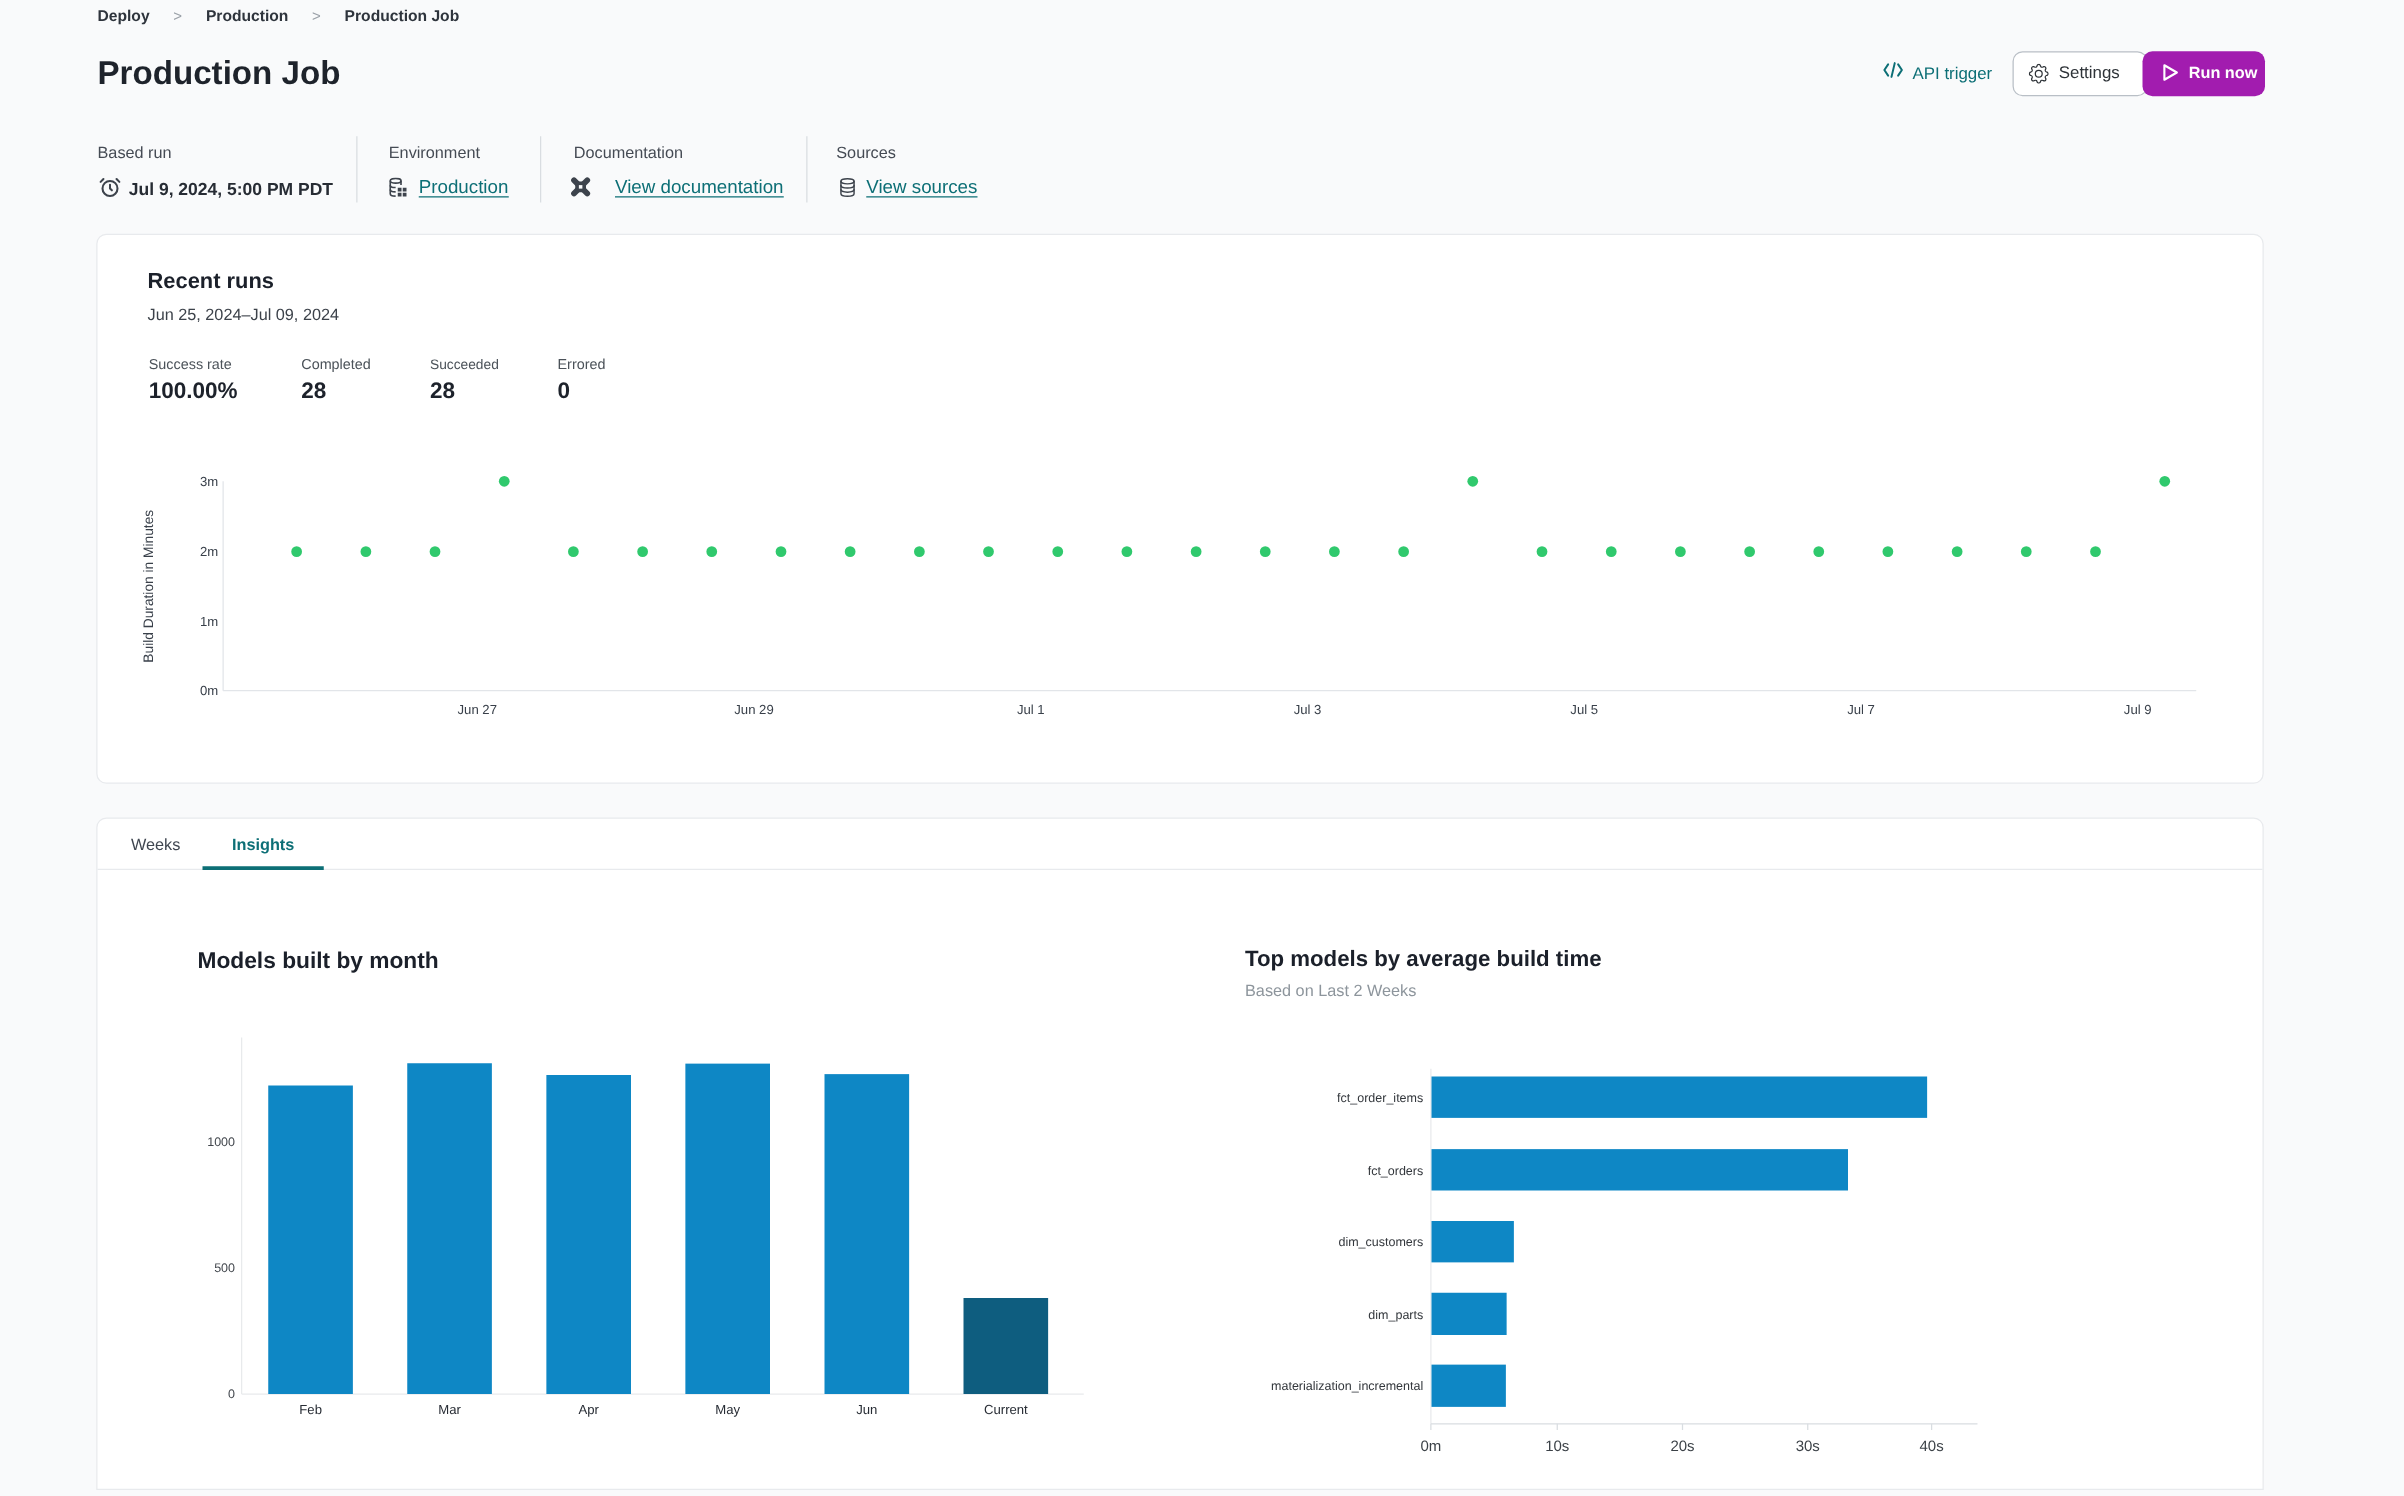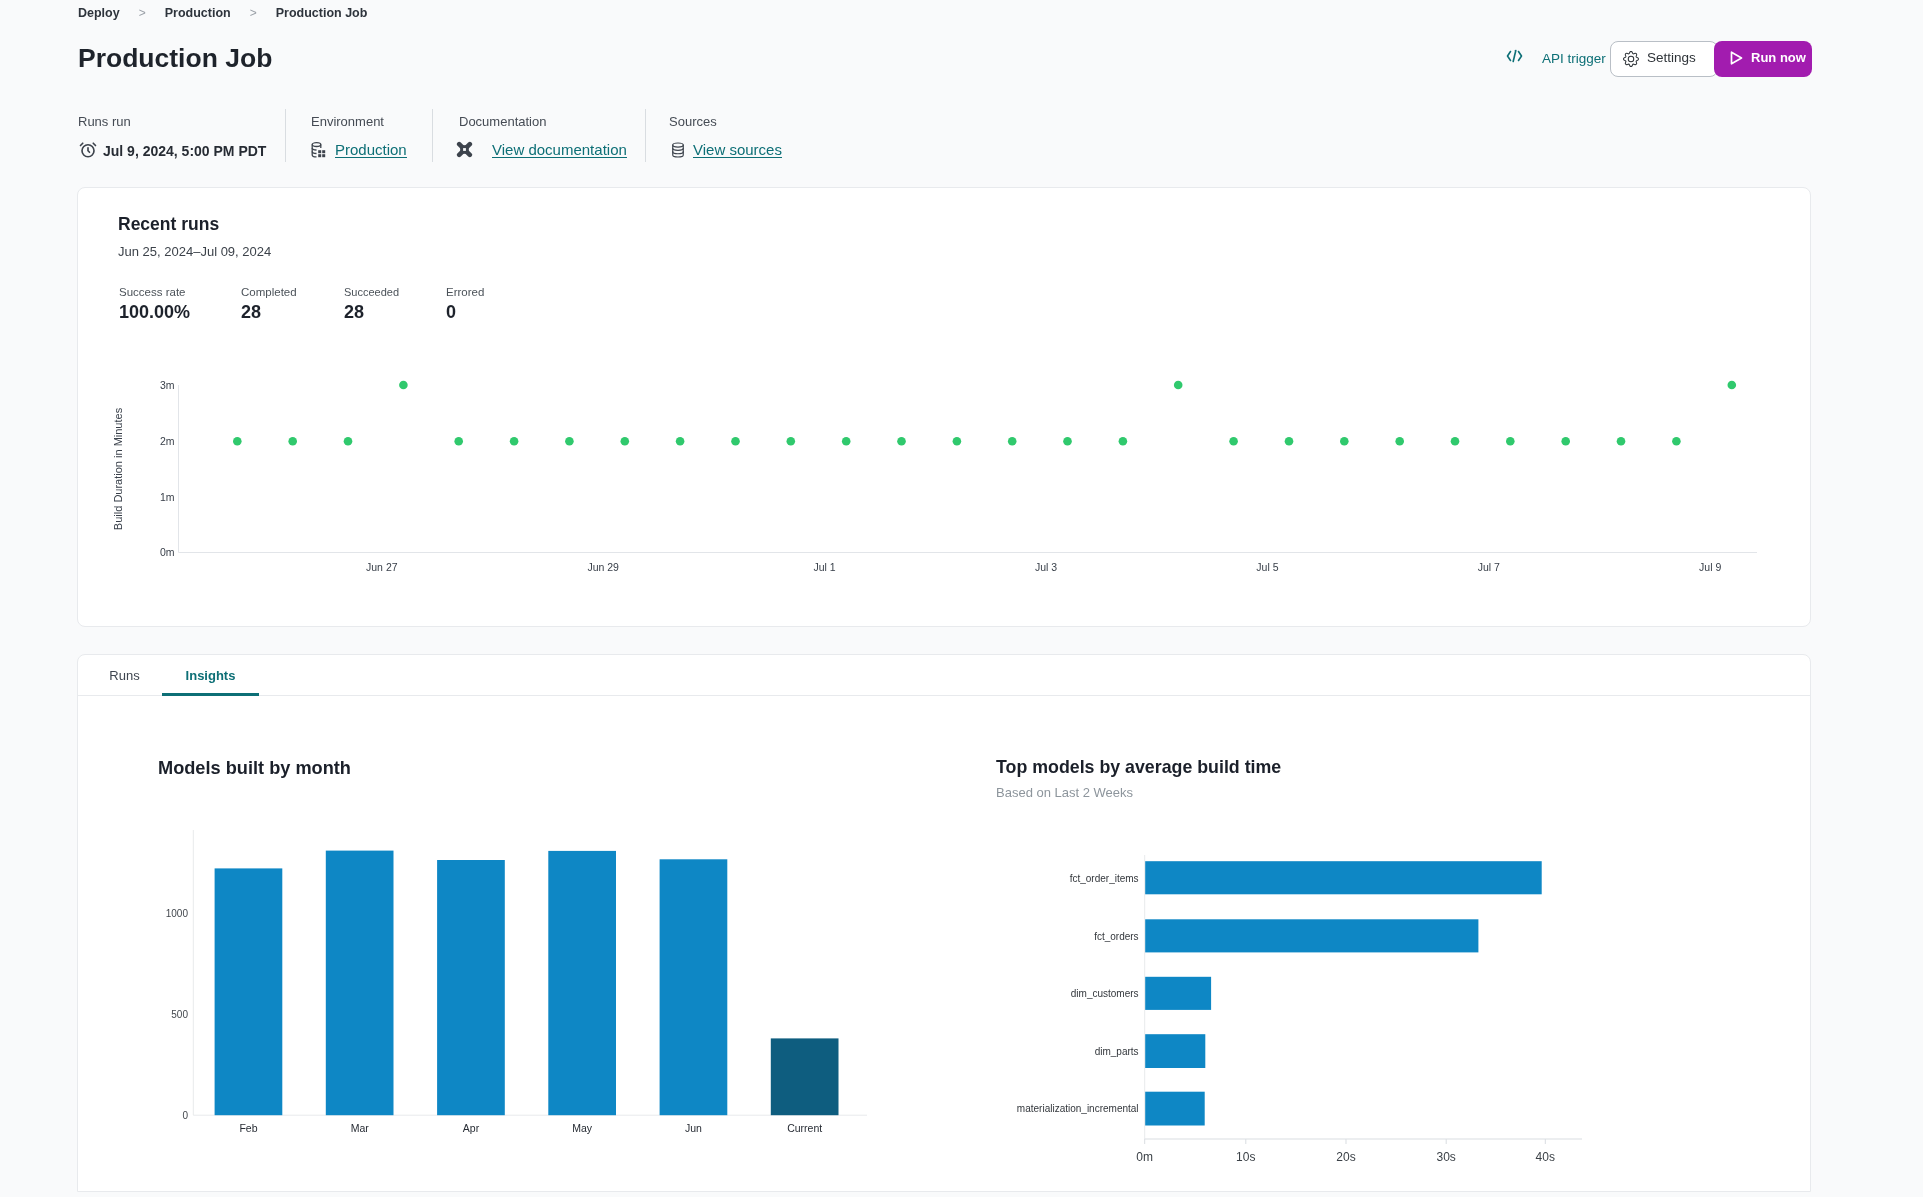--- a/index.html
+++ b/index.html
@@ -18,38 +18,38 @@
 
 <div class="abs" style="left:78px; top:44px; font-size:26.5px; font-weight:700; color:#1e232b; line-height:28px;">Production Job</div>
 
 <div class="abs" style="left:1506px; top:49px;">
   <svg width="17" height="14" viewBox="0 0 17 14" fill="none" stroke="#0d6f76" stroke-width="1.6" stroke-linecap="round" stroke-linejoin="round">
     <polyline points="4.5,2.5 1.5,7 4.5,11.5"></polyline>
     <polyline points="12.5,2.5 15.5,7 12.5,11.5"></polyline>
     <line x1="9.8" y1="1.5" x2="7.2" y2="12.5"></line>
   </svg>
 </div>
-<div class="abs teal" style="left:1530px; top:51px; font-size:13.5px; line-height:15px;margin-left:12px;">API trigger</div>
+<div class="abs teal" style="left:1530px; top:51px; font-size:13.5px; line-height:15px;">API trigger</div>
 
 <div class="abs" style="left:1610px; top:41px; width:108px; height:36px; background:#fff; border:1px solid #b9bfc6; border-radius:8px;">
   <svg class="abs" style="left:12px; top:8.5px;" width="16" height="16" viewBox="0 0 16 16" fill="#2e3338">
     <path d="M8 4.754a3.246 3.246 0 1 0 0 6.492 3.246 3.246 0 0 0 0-6.492M5.754 8a2.246 2.246 0 1 1 4.492 0 2.246 2.246 0 0 1-4.492 0"></path>
     <path d="M9.796 1.343c-.527-1.79-3.065-1.79-3.592 0l-.094.319a.873.873 0 0 1-1.255.52l-.292-.16c-1.64-.892-3.433.902-2.54 2.541l.159.292a.873.873 0 0 1-.52 1.255l-.319.094c-1.79.527-1.79 3.065 0 3.592l.319.094a.873.873 0 0 1 .52 1.255l-.16.292c-.892 1.64.901 3.434 2.541 2.54l.292-.159a.873.873 0 0 1 1.255.52l.094.319c.527 1.79 3.065 1.79 3.592 0l.094-.319a.873.873 0 0 1 1.255-.52l.292.16c1.64.893 3.434-.902 2.54-2.541l-.159-.292a.873.873 0 0 1 .52-1.255l.319-.094c1.79-.527 1.79-3.065 0-3.592l-.319-.094a.873.873 0 0 1-.52-1.255l.16-.292c.893-1.64-.902-3.433-2.541-2.54l-.292.159a.873.873 0 0 1-1.255-.52zm-2.633.283c.246-.835 1.428-.835 1.674 0l.094.319a1.873 1.873 0 0 0 2.693 1.115l.291-.16c.764-.415 1.6.42 1.184 1.185l-.159.292a1.873 1.873 0 0 0 1.116 2.692l.318.094c.835.246.835 1.428 0 1.674l-.319.094a1.873 1.873 0 0 0-1.115 2.693l.16.291c.415.764-.42 1.6-1.185 1.184l-.291-.159a1.873 1.873 0 0 0-2.693 1.116l-.094.318c-.246.835-1.428.835-1.674 0l-.094-.319a1.873 1.873 0 0 0-2.692-1.115l-.292.16c-.764.415-1.6-.42-1.184-1.185l.159-.291A1.873 1.873 0 0 0 1.945 8.93l-.319-.094c-.835-.246-.835-1.428 0-1.674l.319-.094A1.873 1.873 0 0 0 3.06 4.377l-.16-.292c-.415-.764.42-1.6 1.185-1.184l.292.159a1.873 1.873 0 0 0 2.692-1.115z"></path>
   </svg>
   <div class="abs" style="left:36px; top:8px; font-size:13.5px; color:#2e3338; line-height:15px;">Settings</div>
 </div>
 
 <div class="abs" style="left:1714px; top:41px; width:98px; height:36px; background:#a21caf; border-radius:8px;">
   <svg class="abs" style="left:15px; top:8.5px;" width="15" height="16" viewBox="0 0 15 16" fill="none" stroke="#fff" stroke-width="1.7" stroke-linejoin="round">
     <path d="M2.5 2.2 L12.5 8 L2.5 13.8 Z"></path>
   </svg>
   <div class="abs" style="left:37px; top:8.5px; font-size:13px; font-weight:700; color:#fff; line-height:15px; white-space:nowrap;">Run now</div>
 </div>
 
-<div class="abs" style="left:78px; top:114px; font-size:13px; color:#454b54; line-height:15px;">Runs run</div>
+<div class="abs" style="left:78px; top:114px; font-size:13px; color:#454b54; line-height:15px;">Based run</div>
 <div class="abs" style="left:311px; top:114px; font-size:13px; color:#454b54; line-height:15px;">Environment</div>
 <div class="abs" style="left:459px; top:114px; font-size:13px; color:#454b54; line-height:15px;">Documentation</div>
 <div class="abs" style="left:669px; top:114px; font-size:13px; color:#454b54; line-height:15px;">Sources</div>
 
 <div class="abs" style="left:285px; top:109px; width:1px; height:53px; background:#d9dde1;"></div>
 <div class="abs" style="left:432px; top:109px; width:1px; height:53px; background:#d9dde1;"></div>
 <div class="abs" style="left:645px; top:109px; width:1px; height:53px; background:#d9dde1;"></div>
 
 <svg class="abs" style="left:79px; top:141px;" width="18" height="18" viewBox="0 0 24 24" fill="none" stroke="#3d434c" stroke-width="2.2" stroke-linecap="round" stroke-linejoin="round">
   <circle cx="12" cy="13" r="8"></circle>
@@ -152,21 +152,21 @@
     <circle cx="1378.0" cy="81.3" r="4.3"></circle>
     <circle cx="1433.3" cy="81.3" r="4.3"></circle>
     <circle cx="1488.7" cy="81.3" r="4.3"></circle>
     <circle cx="1544.0" cy="81.3" r="4.3"></circle>
     <circle cx="1599.4" cy="81.3" r="4.3"></circle>
     <circle cx="1654.8" cy="25.0" r="4.3"></circle>
   </g>
 </svg>
 
 <div class="card" style="left:77px; top:654px; width:1734px; height:538px; border-radius:8px 8px 0 0;"></div>
-<div class="abs" style="left:84px; top:654px; width:81px; height:41px; font-size:13px; color:#3f4650; text-align:center; line-height:44px;">Runs</div>
+<div class="abs" style="left:84px; top:654px; width:81px; height:41px; font-size:13px; color:#3f4650; text-align:center; line-height:44px;">Weeks</div>
 <div class="abs" style="left:162px; top:654px; width:97px; height:27px; font-size:13px; font-weight:700; color:#0d6f76; text-align:center; line-height:44px;">Insights</div>
 <div class="abs" style="left:78px; top:695px; width:1732px; height:1px; background:#e8eaed;"></div>
 <div class="abs" style="left:162px; top:693px; width:97px; height:3px; background:#0d6f76;"></div>
 
 <div class="abs" style="left:158px; top:758px; font-size:18.2px; font-weight:700; color:#1b202a; line-height:20px;">Models built by month</div>
 <div class="abs" style="left:996px; top:757px; font-size:17.8px; font-weight:700; color:#1b202a; line-height:20px;">Top models by average build time</div>
 <div class="abs" style="left:996px; top:786px; font-size:13px; color:#8d959c; line-height:14px;text-align:center;">Based on Last 2 Weeks</div>
 
 <svg class="abs" style="left:77px; top:750px;" width="880" height="400" viewBox="0 0 880 400">
   <line x1="116.3" y1="80" x2="116.3" y2="365.2" stroke="#e8eaec" stroke-width="1"></line>

